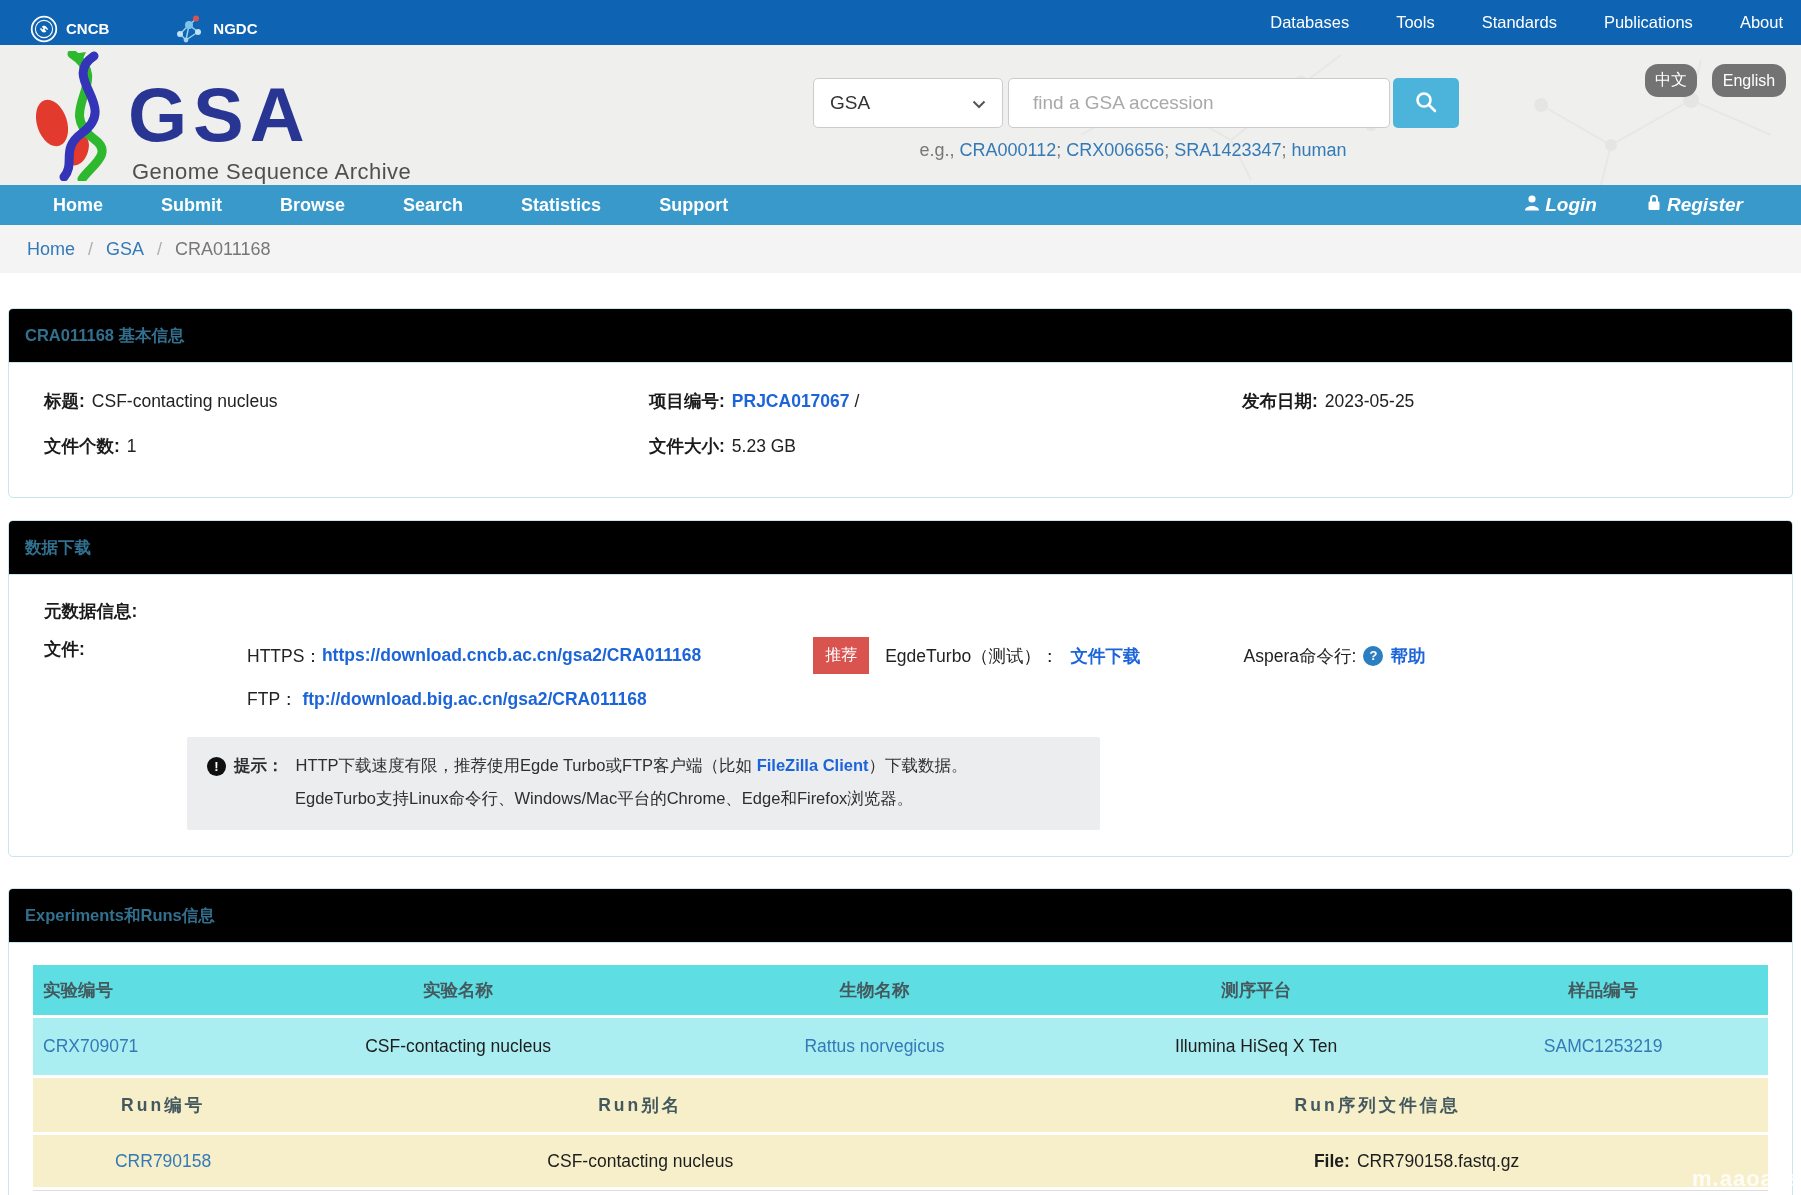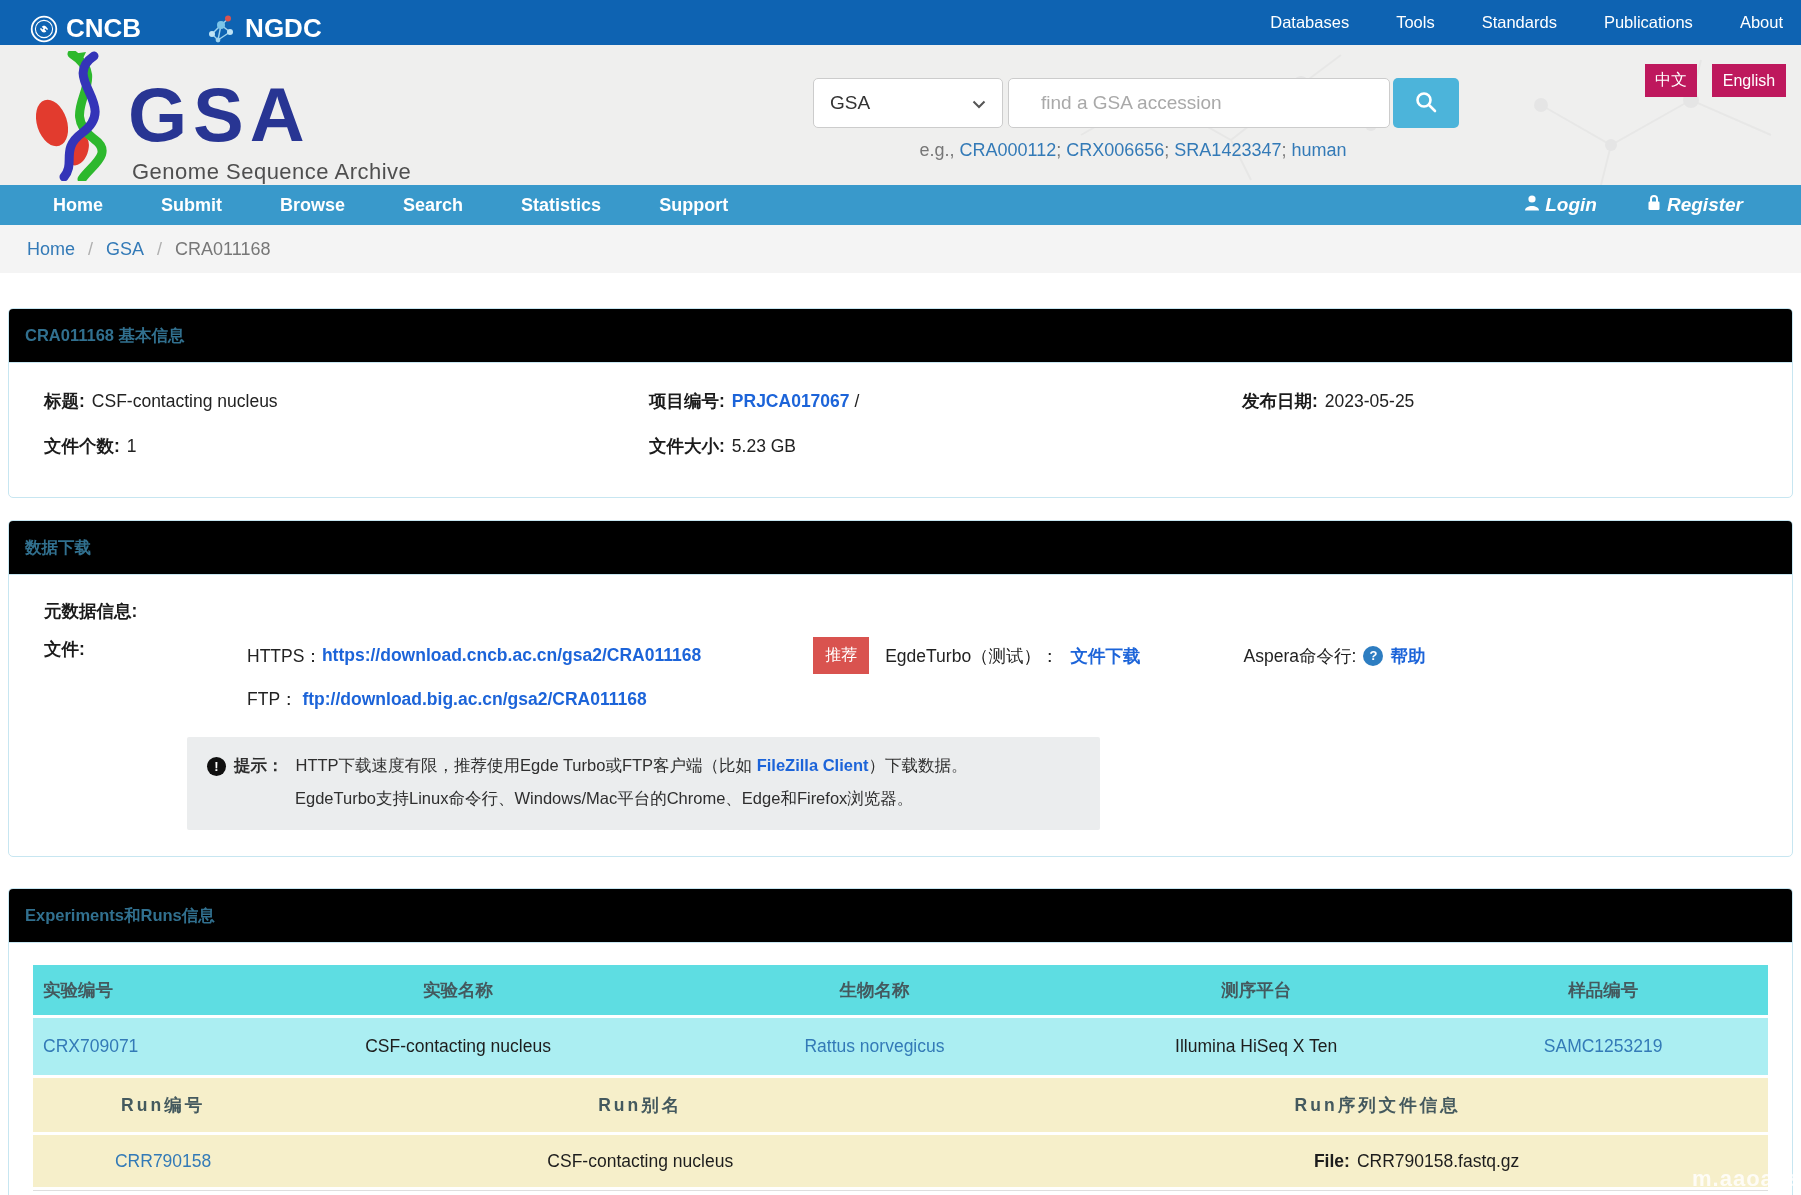--- a/index.html
+++ b/index.html
@@ -1,40 +1,40 @@
 <!DOCTYPE html>
 <html><head>
 <meta charset="utf-8">
 <style>
   * { box-sizing: border-box; margin: 0; padding: 0; }
   body { margin: 0; font-family: "Liberation Sans", "DejaVu Sans", sans-serif; background: #fff; }
   .page { position: relative; width: 1801px; height: 1195px; background: #fff; overflow: hidden; }
 
   
   .topbar { position: absolute; left: 0; top: 0; width: 100%; height: 45px; background: #0e63b2; display: flex; align-items: center; }
-  .brand { display: flex; align-items: center; color: #fff; font-weight: bold; font-size: 26px; cursor: pointer; margin-top: 12px; }
+  .brand { display: flex; align-items: center; color: #fff; font-weight: bold; font-size: 15px; cursor: pointer; margin-top: 12px; }
   .brand-cncb { margin-left: 30px; }
   .brand-ngdc { margin-left: 64px; }
   .brand .bicon { margin-right: 8px; display: inline-flex; }
   .topmenu { margin-left: auto; display: flex; gap: 47px; margin-right: 18px; }
   .topmenu-item { color: #fff; font-size: 16.5px; cursor: pointer; white-space: nowrap; }
 
   
   .hdr { position: absolute; left: 0; top: 45px; width: 100%; height: 140px; background: #efefee; }
   .hdr-pattern { position: absolute; right: 0; top: 0; opacity: 0.55; }
   .logo-dna { position: absolute; left: 30px; top: 6px; }
   .logo-text { position: absolute; left: 128px; top: 32px; font-size: 76px; font-weight: bold; color: #283593; letter-spacing: 6px; line-height: 1; cursor: pointer; }
   .logo-sub { position: absolute; left: 132px; top: 114px; font-size: 22px; color: #4f4f4f; letter-spacing: 0.5px; }
   .search-select { position: absolute; left: 813px; top: 33px; width: 190px; height: 50px; background: #fff; border: 1px solid #ccc; border-radius: 5px; display: flex; align-items: center; justify-content: space-between; padding: 0 16px; font-size: 19px; color: #333; cursor: pointer; }
-  .search-input { position: absolute; left: 1008px; top: 33px; width: 382px; height: 50px; border: 1px solid #ccc; border-radius: 5px; font-size: 19px; padding: 0 32px; color: #333; font-family: "Liberation Sans", "DejaVu Sans", sans-serif; }
+  .search-input { position: absolute; left: 1008px; top: 33px; width: 382px; height: 50px; border: 1px solid #ccc; border-radius: 5px; font-size: 19px; padding: 0 24px; color: #333; font-family: "Liberation Sans", "DejaVu Sans", sans-serif; }
   .search-input::placeholder { color: #a9a9a9; }
   .search-btn { position: absolute; left: 1393px; top: 33px; width: 66px; height: 50px; background: #4cb4da; border: none; border-radius: 5px; display: flex; align-items: center; justify-content: center; cursor: pointer; }
   .examples { position: absolute; left: 783px; top: 95px; width: 700px; text-align: center; font-size: 18px; color: #777; }
   .examples a { color: #337ab7; text-decoration: none; cursor: pointer; }
-  .lang-btn { position: absolute; top: 19px; height: 33px; background: #be185d; color: #fff; font-size: 16px; border: none; border-radius: 0; display: flex; align-items: center; justify-content: center; cursor: pointer; }
+  .lang-btn { position: absolute; top: 19px; height: 33px; background: #737373; color: #fff; font-size: 16px; border: none; border-radius: 13px; display: flex; align-items: center; justify-content: center; cursor: pointer; }
   .lang-zh { left: 1645px; width: 52px; }
   .lang-en { left: 1712px; width: 74px; }
 
   
   .nav { position: absolute; left: 0; top: 185px; width: 100%; height: 40px; background: #3999cb; display: flex; align-items: center; }
   .nav-item { color: #fff; font-weight: bold; font-size: 18px; line-height: 40px; padding: 0 29px; cursor: pointer; }
   .nav-item:first-child { margin-left: 24px; }
   .nav-right { margin-left: auto; display: flex; align-items: center; gap: 48px; margin-right: 58px; }
   .nav-auth { display: flex; align-items: center; gap: 4px; color: #fff; font-style: italic; font-weight: bold; font-size: 19px; cursor: pointer; }
 

